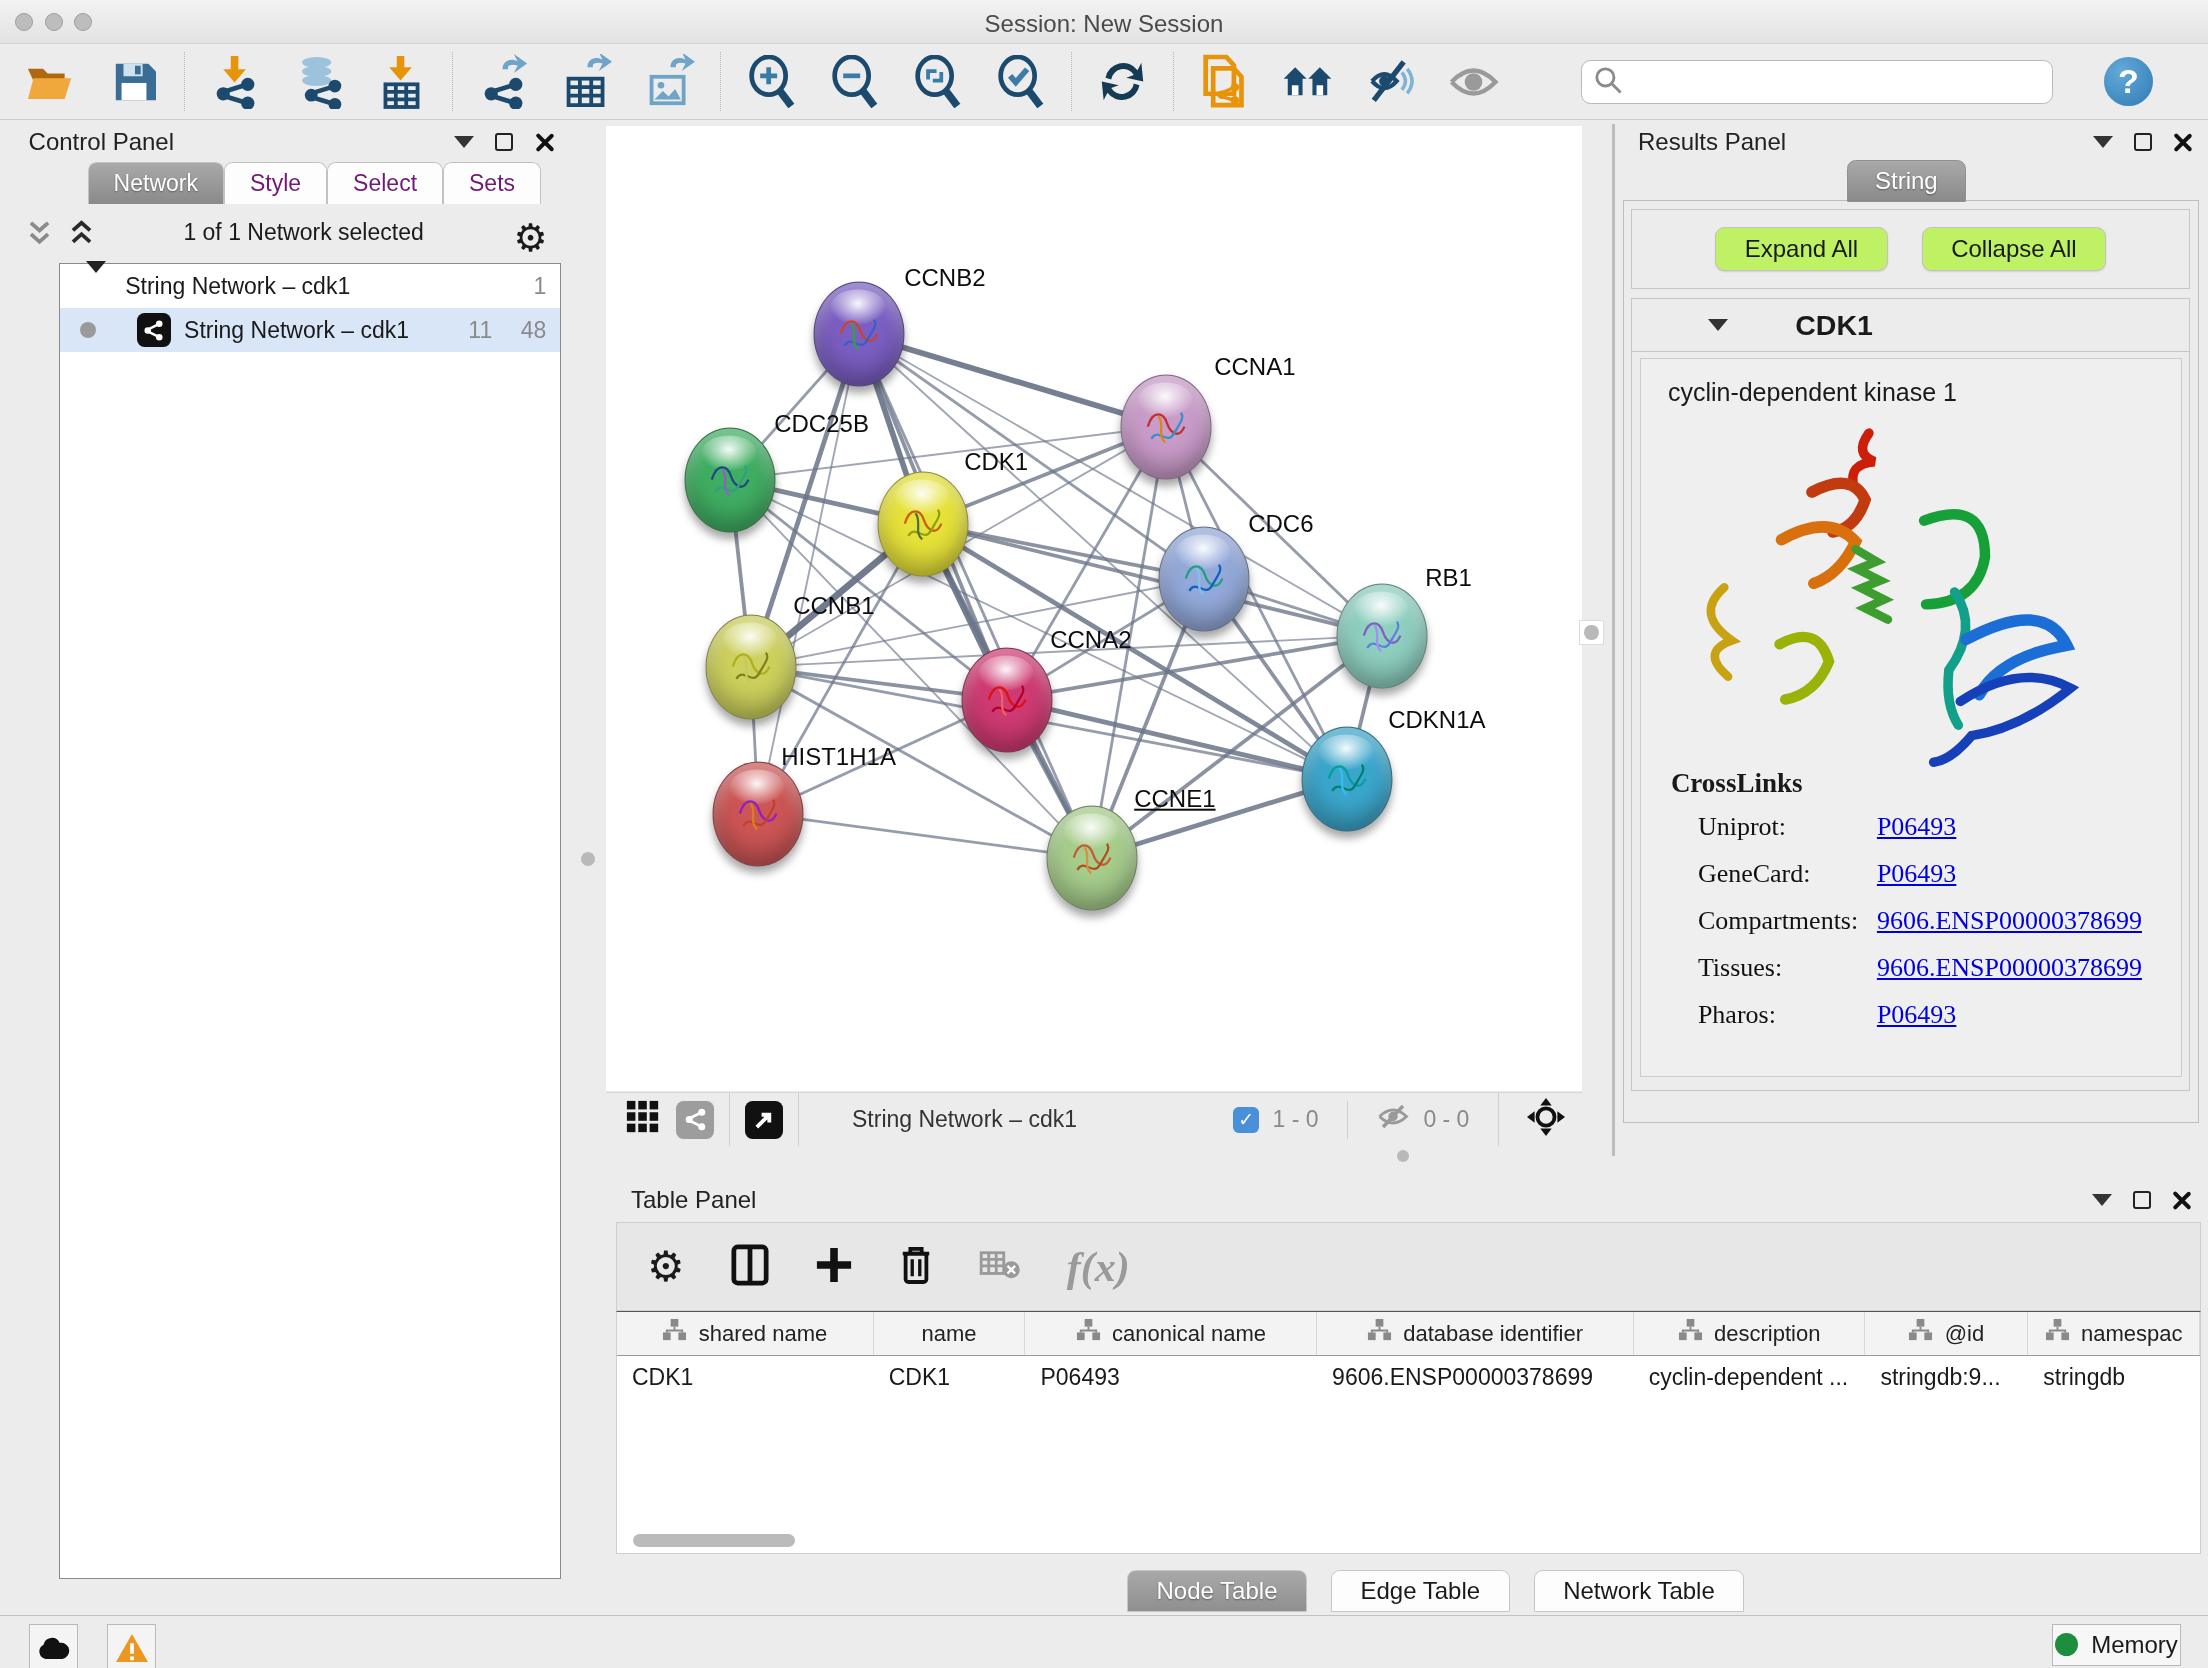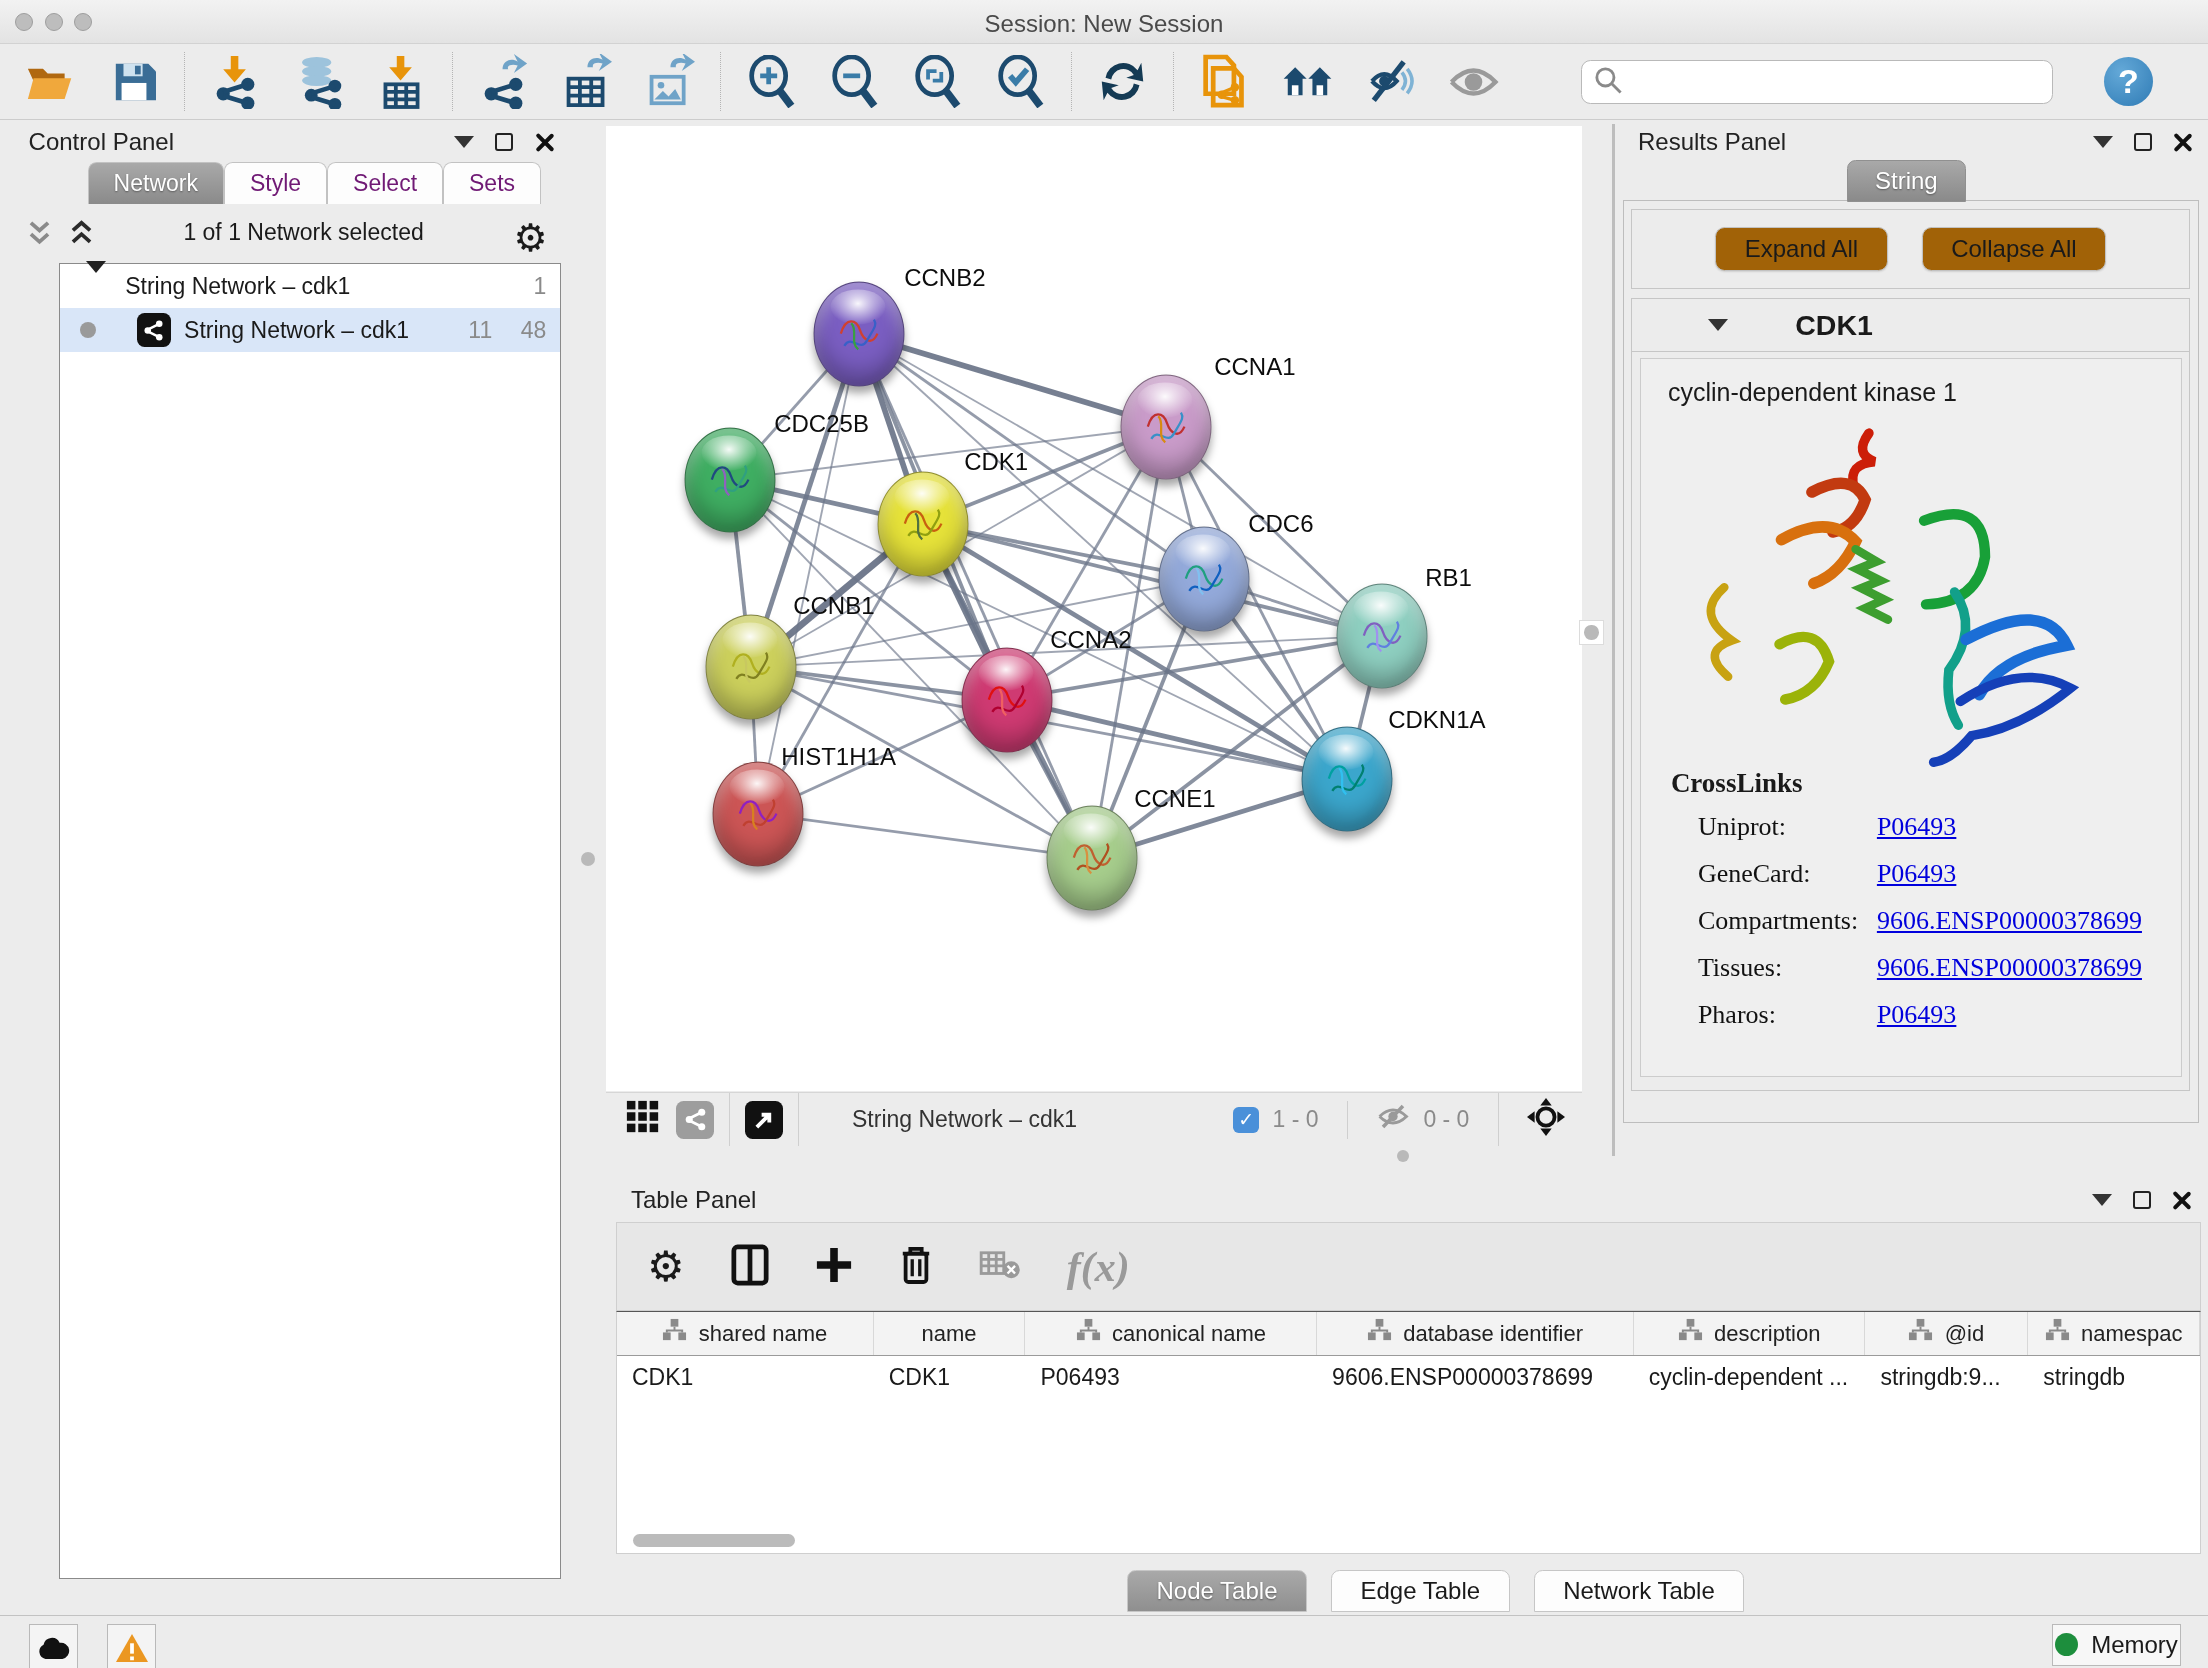--- a/index.html
+++ b/index.html
@@ -84,21 +84,21 @@
 
   
   #results-panel { position:absolute; left:1617px; top:124px; width:586px; height:1035px; }
   #rp-header { display:flex; justify-content:space-between; align-items:center; padding:3.8px 11.4px 0 21px; }
   #rp-tab { position:absolute; left:230px; top:36px; z-index:2; height:42px; padding:0 27px;
     background:linear-gradient(#a9a9a9,#8a8a8a); color:#fff; font-size:24px; text-shadow:0 1px 1.9px rgba(0,0,0,.4);
     border:1px solid #909090; border-radius:8.6px 8.6px 0 0; display:flex; align-items:center; }
   #rp-outer { position:absolute; left:5.7px; top:76px; width:576px; height:923px;
     border:1px solid #bdbdbd; background:#ececec; }
   #rp-btnrow { margin:7.6px; height:80px; border:1px solid #c6c6c6; display:flex; align-items:center; justify-content:center; gap:34px; }
-  .rp-btn { height:44px; padding:0 28.5px; background:#a16207; border:1px solid #c2c2c2; border-radius:9.5px;
+  .rp-btn { height:44px; padding:0 28.5px; background:#bef264; border:1px solid #c2c2c2; border-radius:9.5px;
     font-size:24px; display:flex; align-items:center; box-shadow:0 1px 1.9px rgba(0,0,0,.12); }
   #cdk1-box { margin:9.5px 7.6px; border:1px solid #c6c6c6; height:793px; }
   #cdk1-head { height:53px; display:flex; align-items:center; gap:67px; padding-left:76px; border-bottom:1px solid #c6c6c6; }
   #cdk1-title { font-size:28.5px; font-weight:bold; }
   #cdk1-content { margin:5.7px 7.6px; border:1px solid #cccccc; height:719px; background:#efefef; padding:19px 0 0 27px; position:relative; }
   #cdk1-desc { font-size:25px; }
   #protein-svg { position:absolute; left:28.5px; top:57px; }
   #crosslinks { position:absolute; left:30px; top:409px; font-family:"Liberation Serif", serif; font-size:26px; }
   #crosslinks h3 { font-size:27px; margin-bottom:13.3px; }
   .cl-row { display:flex; margin:0 0 17px 27px; }
@@ -521,21 +521,21 @@
     </div>
     <div class="net-label" style="left: 179px; top: 630px;">HIST1H1A</div>
     <div class="net-node" style="left: 486px; top: 732px; background: radial-gradient(at 42% 38%, rgb(166, 205, 140) 30%, rgb(166, 205, 140) 60%, rgba(0, 0, 0, 0.15)) rgb(166, 205, 140);">
       <span class="hl"></span>
       <svg width="57" height="61" viewBox="0 0 60 70">
         <path d="M8,30 C14,10 26,14 30,26 S44,44 50,30" fill="none" stroke="#c06030" stroke-width="2.6"></path>
         <path d="M12,44 C20,30 30,52 38,38 S50,20 46,14" fill="none" stroke="#b05020" stroke-width="2.6"></path>
         <path d="M20,18 C28,26 18,40 28,48" fill="none" stroke="#d89040" stroke-width="2.6"></path>
       </svg>
     </div>
-    <div class="net-label" style="left: 532px; top: 672px;">CCNE1</div>
+    <div class="net-label" style="left: 532px; top: 672px; text-decoration: underline;">CCNE1</div>
   </div>
 
 <div id="network-toolbar">
   <span style="margin-left:19px">
     <svg width="36" height="36" viewBox="0 0 38 38">
         <g fill="#111">
           <rect x="2" y="2" width="9" height="9"></rect>
           <rect x="14" y="2" width="9" height="9"></rect>
           <rect x="26" y="2" width="9" height="9"></rect>
           <rect x="2" y="14" width="9" height="9"></rect>

